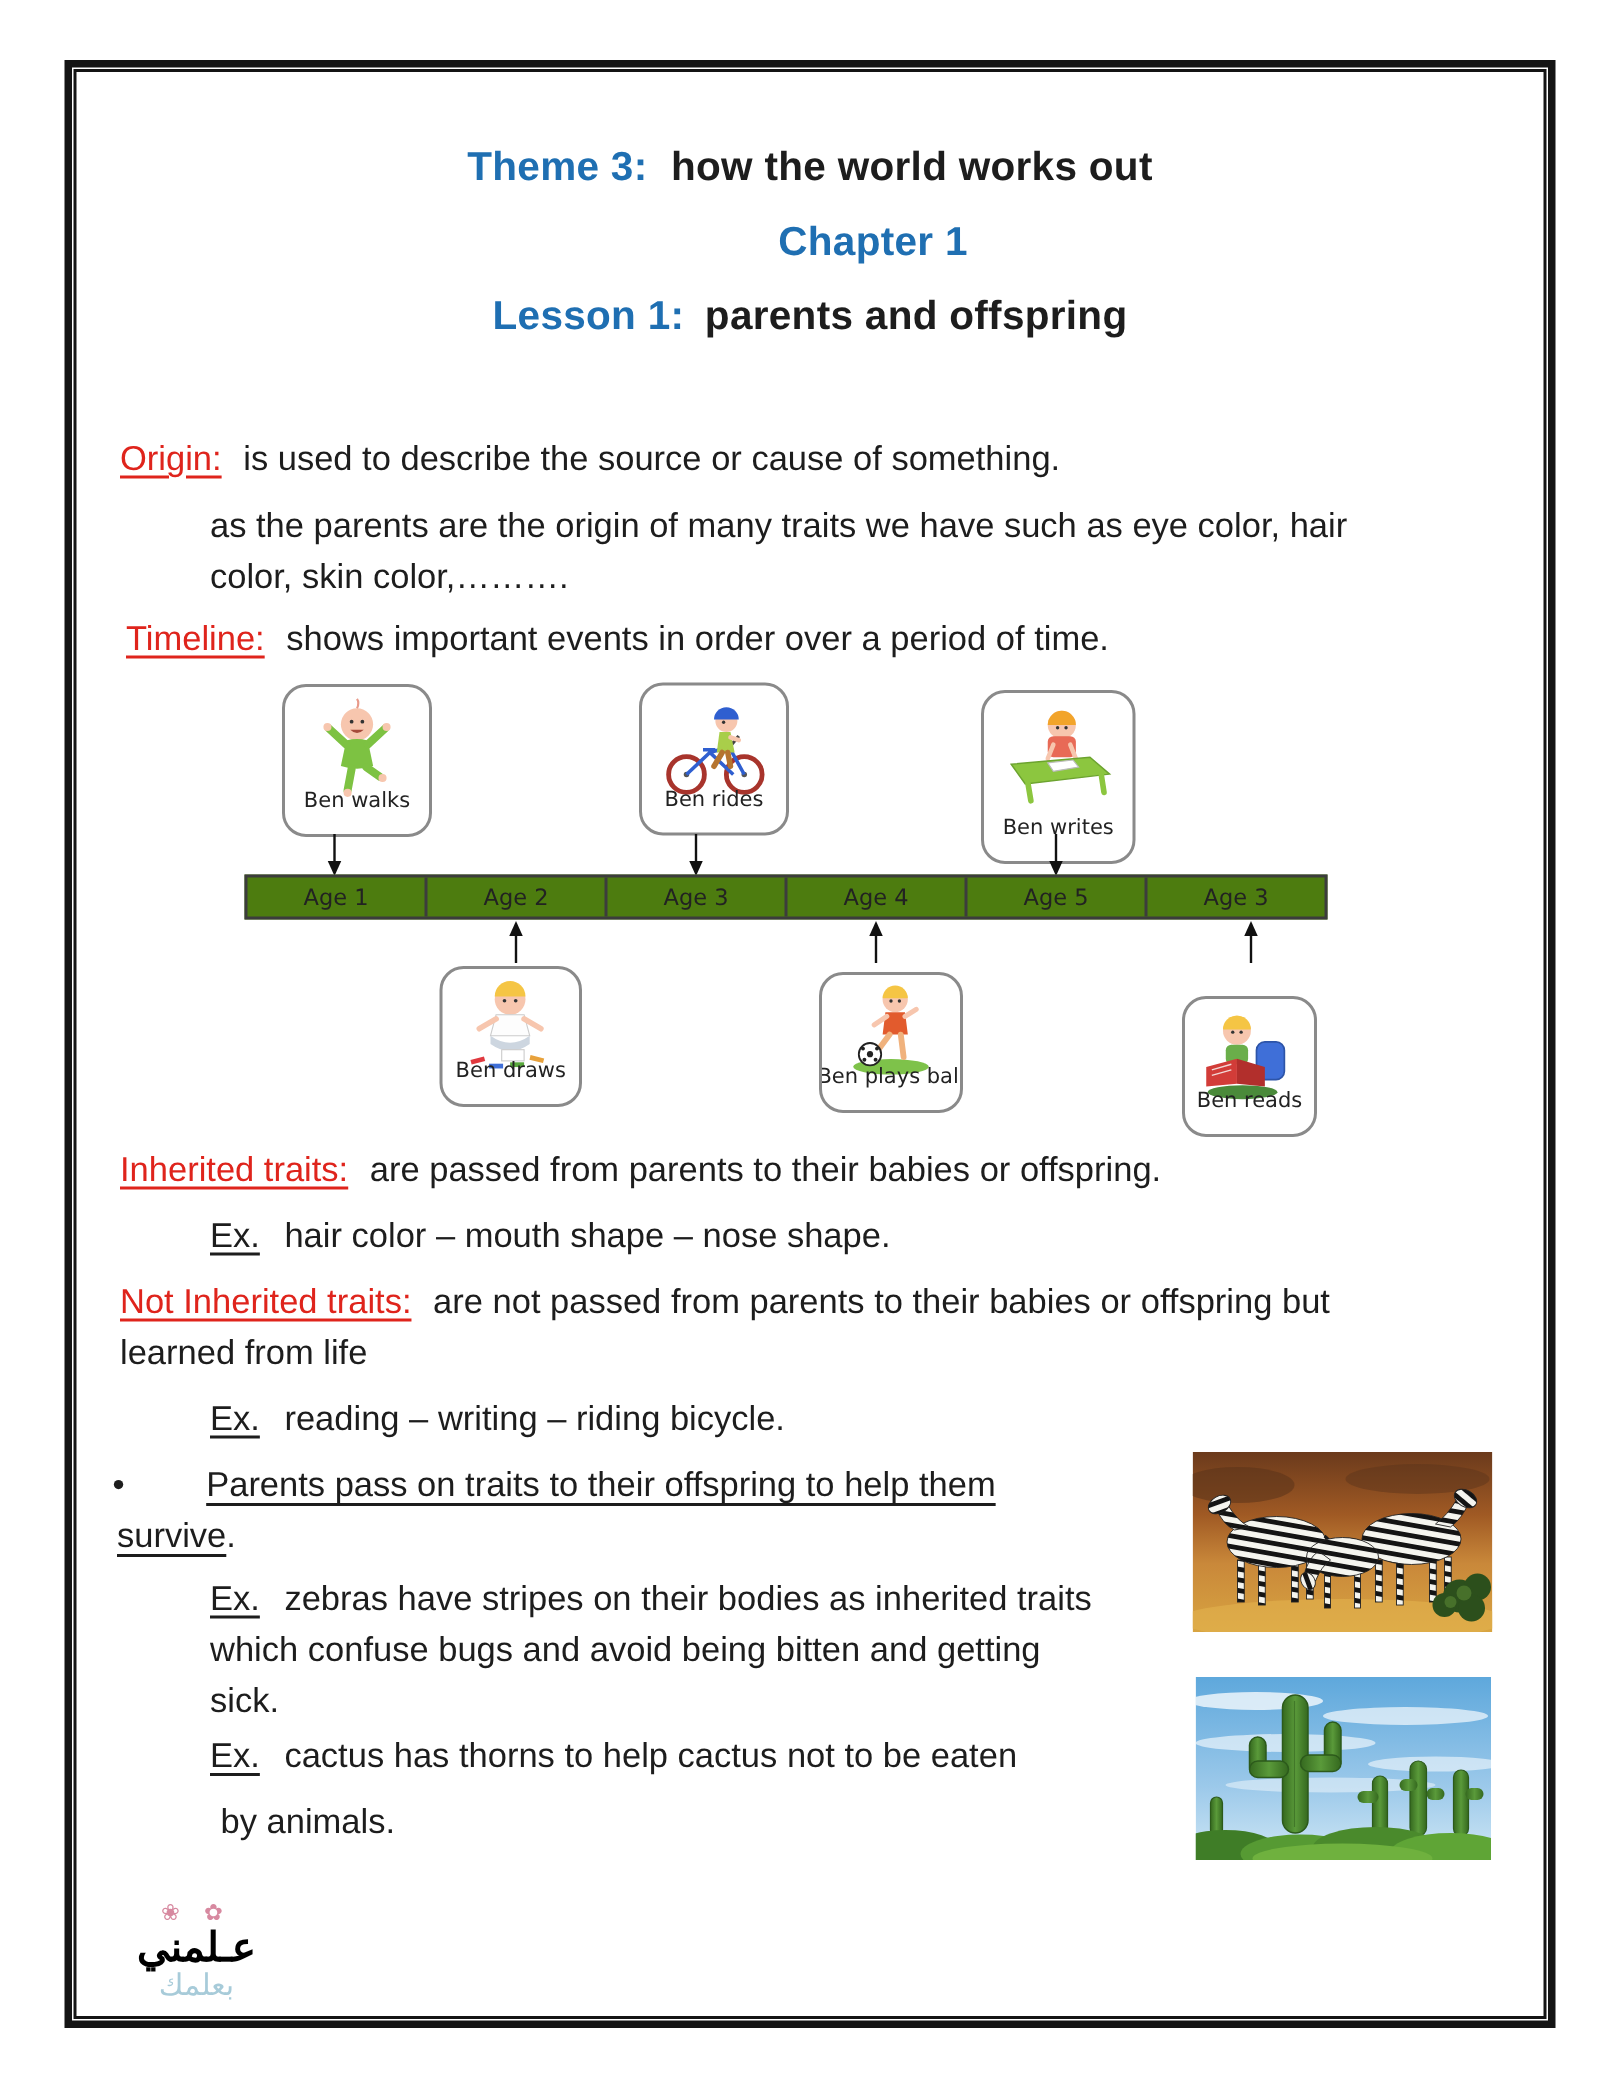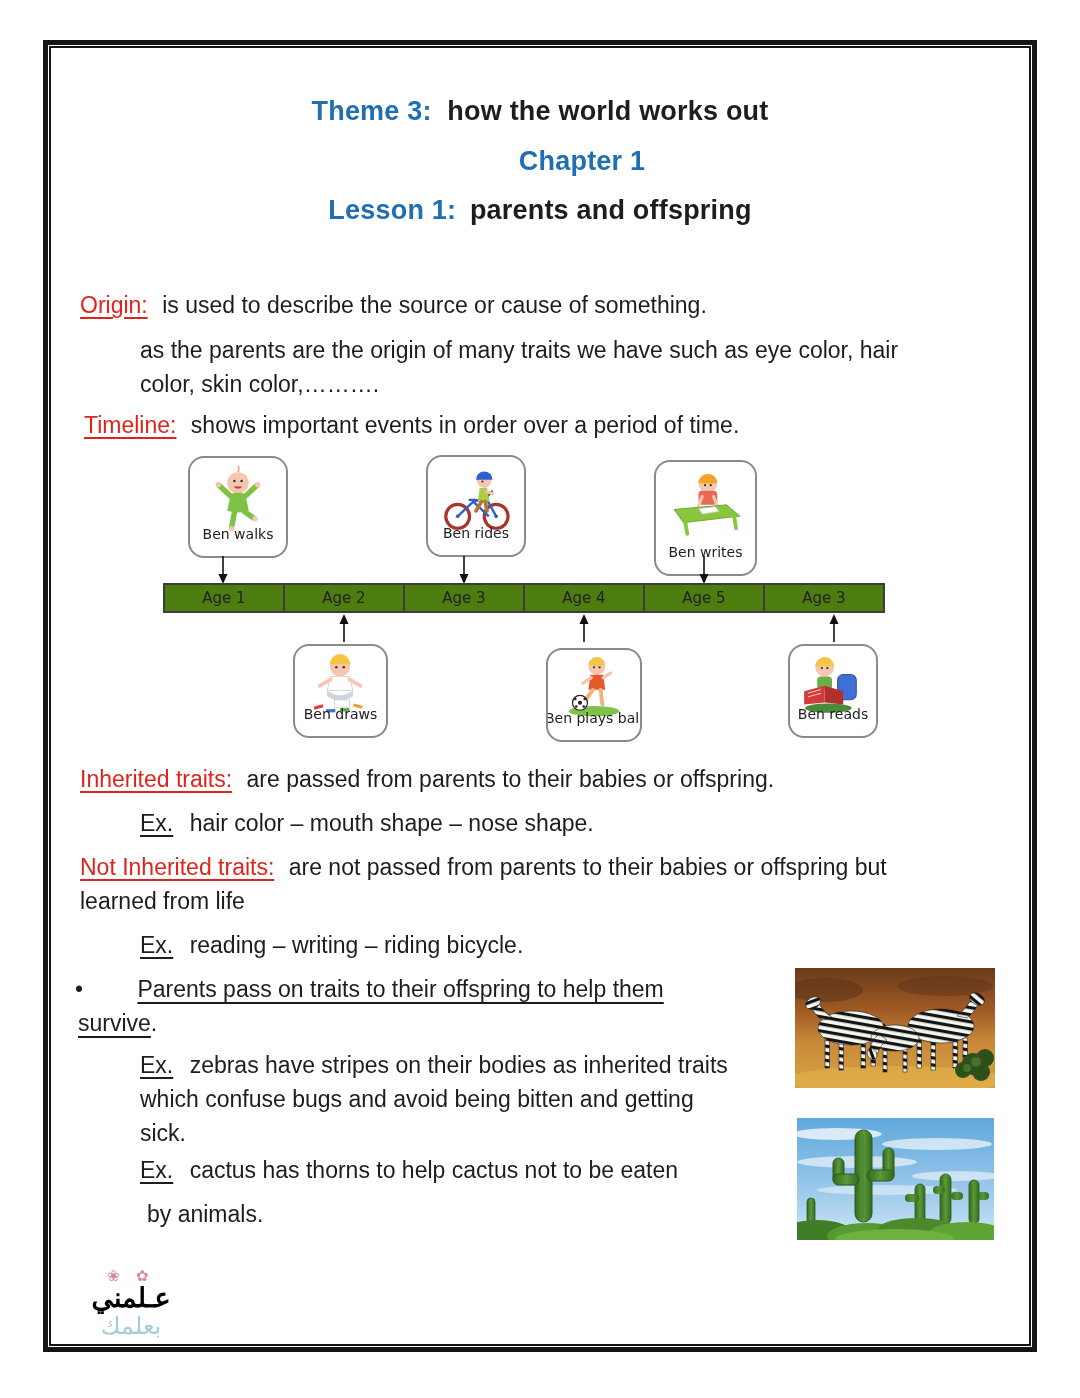--- a/index.html
+++ b/index.html
@@ -51,21 +51,21 @@
     font-family:"DejaVu Sans",sans-serif;
   }
   .agecell:last-child{border-right:none;}
   .arrow{position:absolute;width:12px;height:28px;}
   
   .photo{position:absolute;overflow:hidden;}
   
   .logo{position:absolute;left:66px;top:1268px;width:130px;text-align:center;line-height:1;}
   .logo-flowers{display:block;color:#d789a0;font-size:15px;letter-spacing:6px;margin-bottom:2px;}
   .logo-ar1{color:#000000;font-size:27px;font-weight:bold;}
-  .logo-ar2{color:#a7cbd9;font-size:24px;margin-top:2px;}
+  .logo-ar2{color:#a7cbd9;font-size:20px;margin-top:2px;}
 </style>
 </head>
 <body>
 
 <div class="page">
 
   <div class="frame-outer">
     <div class="frame-inner"></div>
   </div>
 
@@ -212,21 +212,21 @@
         <circle cx="30" cy="52" r="8" fill="#ffffff" stroke="#222" stroke-width="1.3"></circle>
         <circle cx="30" cy="52" r="2.2" fill="#222"></circle>
         <circle cx="25" cy="48" r="1.4" fill="#222"></circle>
           <circle cx="35" cy="48" r="1.4" fill="#222"></circle>
         <circle cx="26" cy="56" r="1.4" fill="#222"></circle>
           <circle cx="34" cy="56" r="1.4" fill="#222"></circle>
       </svg>
       <div class="tl-label">Ben plays ball</div>
     </div>
 
-    <div class="tl-card" style="left:788px;top:644px;width:90px;height:94px;">
+    <div class="tl-card" style="left:788px;top:664px;width:90px;height:94px;">
       <svg width="80" height="70" viewBox="0 0 86 70">
         <rect x="48" y="26" width="20" height="27" rx="6" fill="#3f6fd8" stroke="#2d54a8" stroke-width="1.2"></rect>
         <ellipse cx="38" cy="62" rx="25" ry="5" fill="#4a8a3a"></ellipse>
         <circle cx="34" cy="18" r="10" fill="#f7c6ae"></circle>
         <path d="M24,17 a10,10 0 0 1 20,0 z" fill="#f5c544"></path>
         <circle cx="31" cy="19" r="1.2" fill="#333"></circle>
           <circle cx="37" cy="19" r="1.2" fill="#333"></circle>
         <rect x="26" y="28" width="16" height="14" rx="4" fill="#6aae4a"></rect>
         <polygon points="12,44 34,38 34,56 12,58" fill="#d23c38"></polygon>
         <polygon points="34,38 54,44 54,58 34,56" fill="#b22f2c"></polygon>

